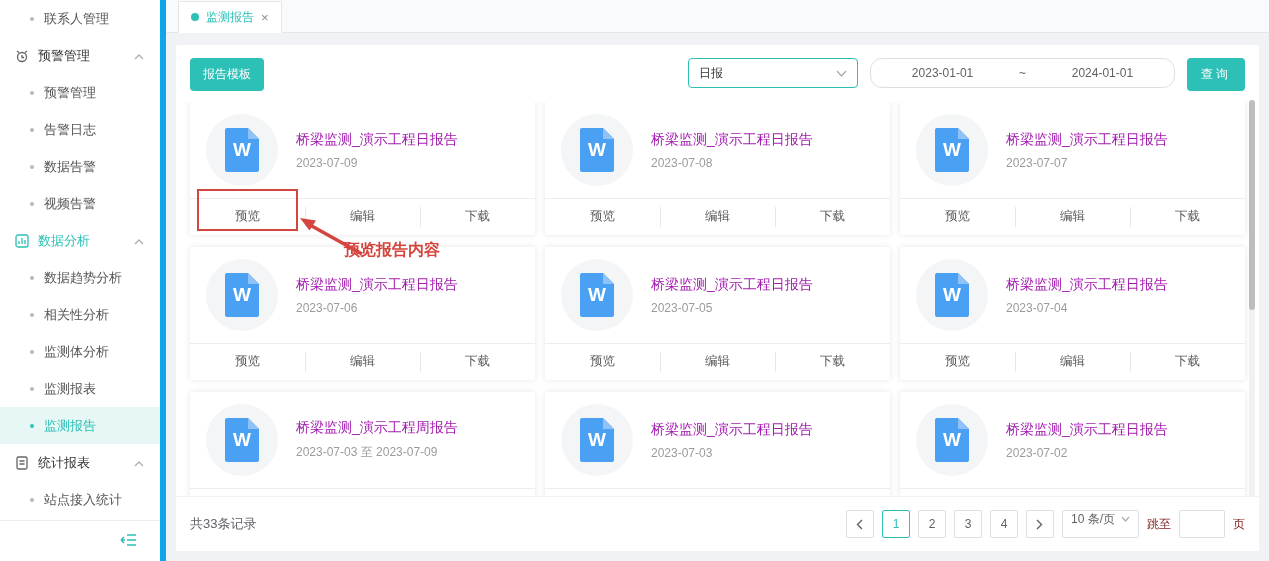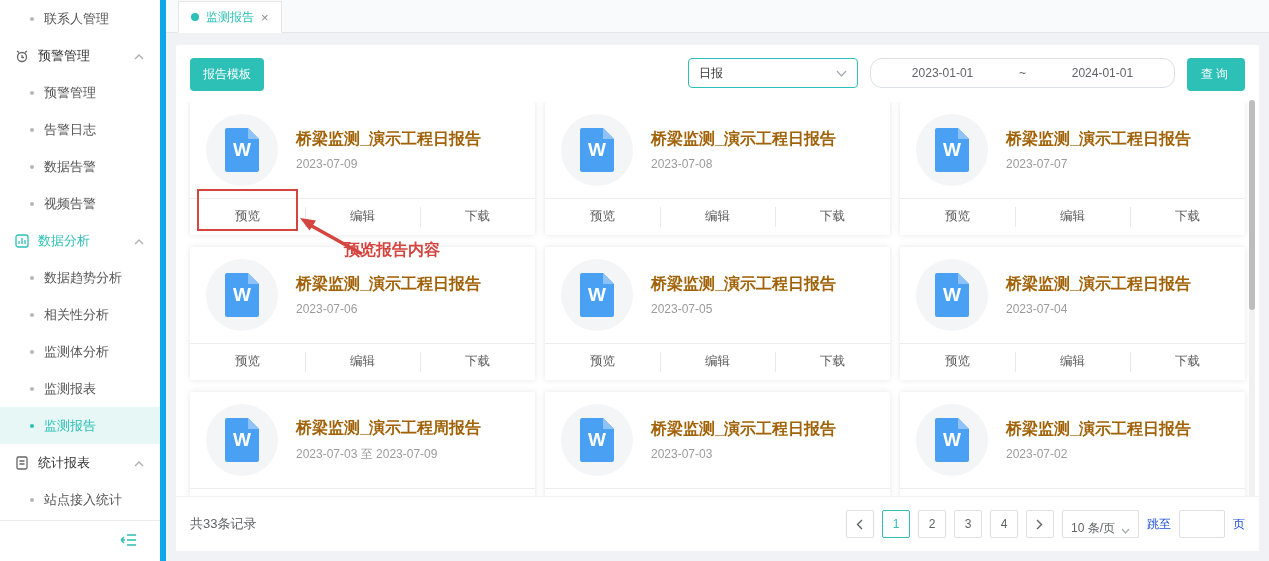--- a/index.html
+++ b/index.html
@@ -82,21 +82,21 @@
   }
   .doc::before { 
     content:""; position:absolute; top:0; right:0; width:0; height:0;
     border-top:11px solid #f4f5f6; border-left:11px solid transparent;
   }
   .doc::after { 
     content:""; position:absolute; top:0; right:0; width:0; height:0;
     border-bottom:11px solid #8ec2f8; border-right:11px solid transparent;
   }
   .card-info { min-width:0; }
-  .card-title { font-size:16px; font-weight:bold; color:#a16207; white-space:nowrap; }
+  .card-title { font-size:14px; font-weight:normal; color:#a21caf; white-space:nowrap; }
   .card-date { font-size:12px; color:#9b9b9b; margin-top:7px; }
   .card-actions { display:flex; border-top:1px solid #ededed; }
   .card-action {
     flex:1; text-align:center; padding:9px 0 10px 0; font-size:12.5px; color:#595959; cursor:pointer;
     position:relative;
   }
   .card-action + .card-action::before {
     content:""; position:absolute; left:0; top:8px; bottom:8px; width:1px; background:#e8e8e8;
   }
 
@@ -109,23 +109,23 @@
   .total-text { font-size:13px; color:#606266; }
   .pager { margin-left:auto; display:flex; align-items:center; gap:8px; }
   .page-btn {
     min-width:28px; height:28px; border:1px solid #dcdfe6; border-radius:2px; background:#fff;
     display:flex; align-items:center; justify-content:center; font-size:12px; color:#606266; cursor:pointer;
     padding:0 6px;
   }
   .page-btn.current { border-color:#2cc0b6; color:#2cc0b6; }
   .size-select {
     height:28px; border:1px solid #dcdfe6; border-radius:2px; background:#fff; cursor:pointer;
-    display:flex; align-items:flex-end; gap:6px; padding:0 8px; font-size:12px; color:#606266;
-  }
-  .jump-label { font-size:12px; color:#1d4ed8; }
+    display:flex; align-items:flex-start; gap:6px; padding:0 8px; font-size:12px; color:#606266;
+  }
+  .jump-label { font-size:12px; color:#7f1d1d; }
   .jump-input { width:46px; height:28px; border:1px solid #dcdfe6; border-radius:2px; font-size:12px; padding:0 6px; font-family:inherit; }
 
   
   .anno-box {
     position:absolute; left:197px; top:189px; width:101px; height:42px;
     border:2px solid #d5453f; z-index:5; pointer-events:none;
   }
   .anno-arrow { position:absolute; left:296px; top:216px; z-index:5; pointer-events:none; }
   .anno-text {
     position:absolute; left:344px; top:240px; z-index:5; pointer-events:none;

